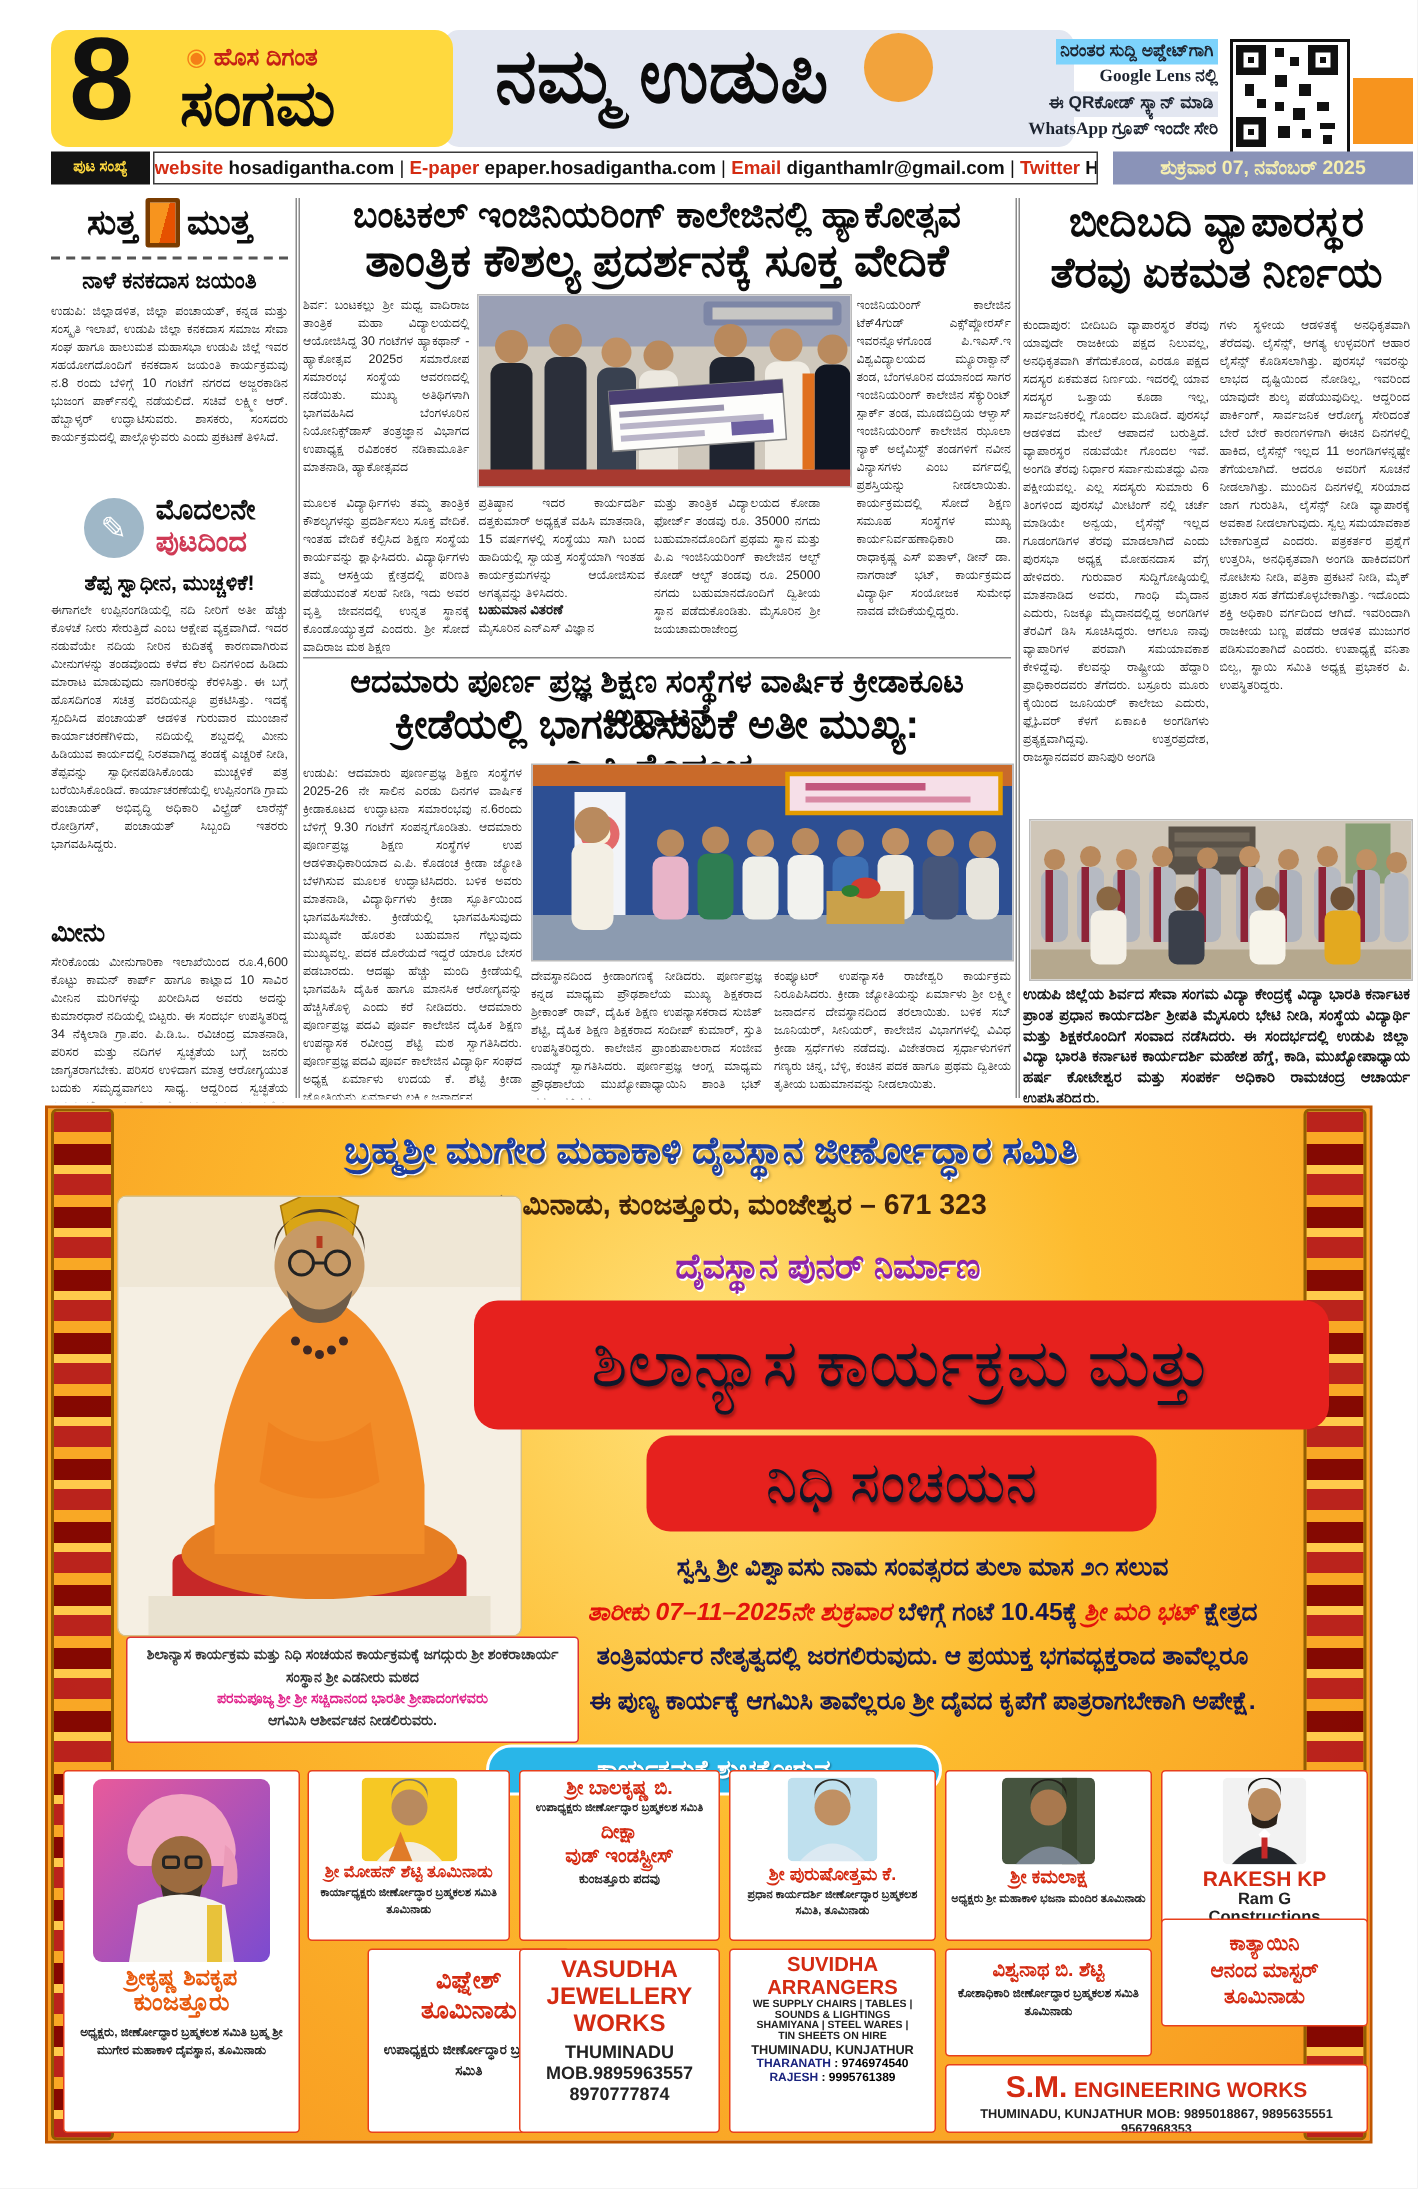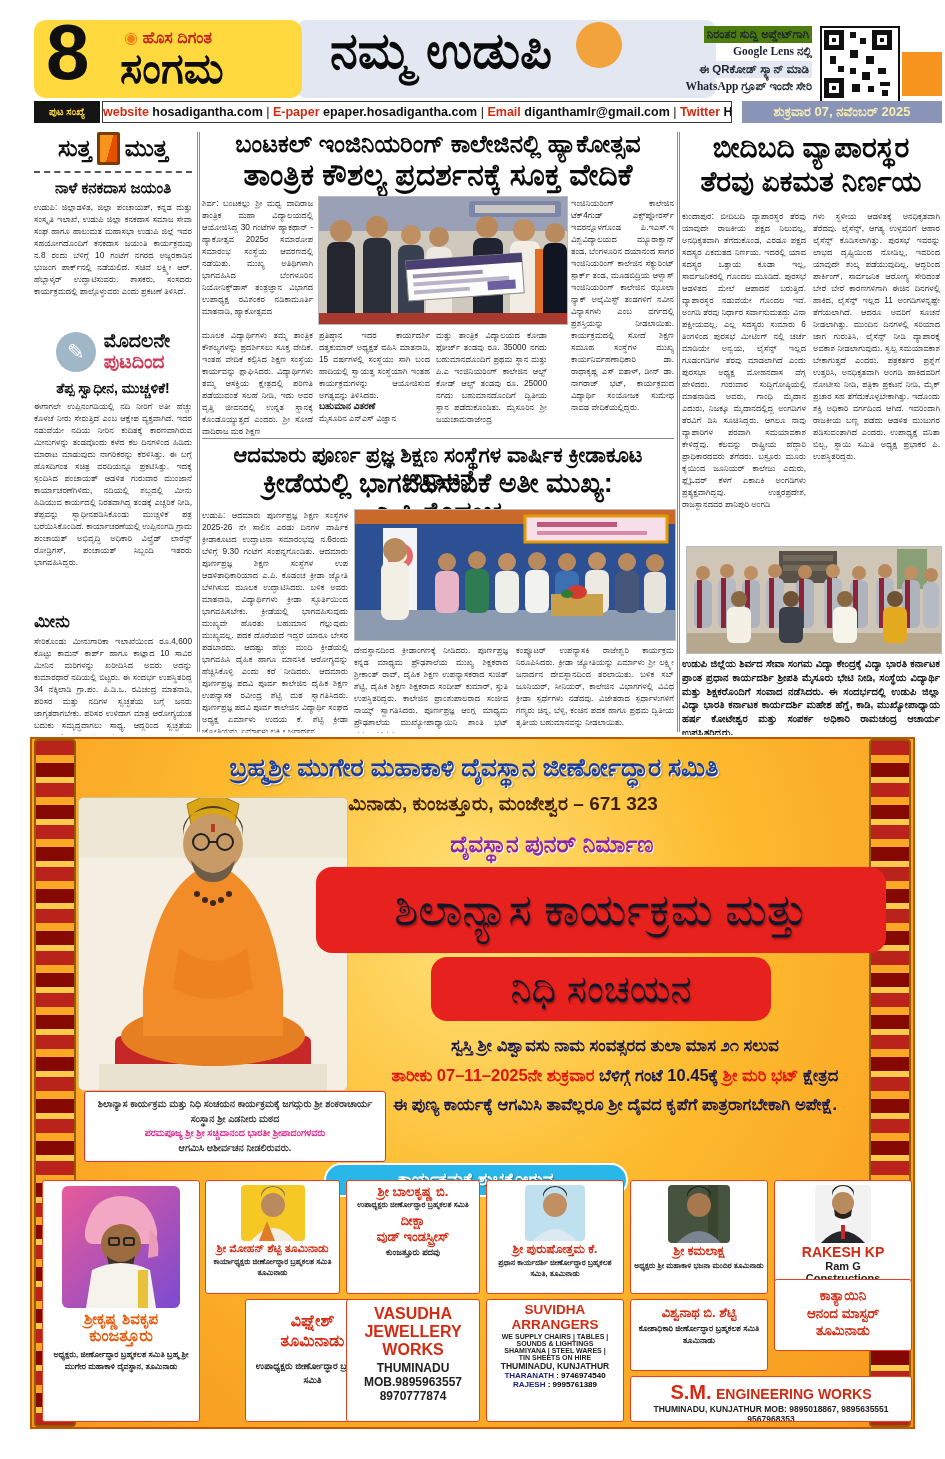--- a/index.html
+++ b/index.html
@@ -8,41 +8,41 @@
   .p{font-size:8.3px;line-height:1.45;text-align:justify;color:#1b1b1b;overflow:hidden;}
   .hd{font-weight:bold;color:#0c0c0c;text-align:center;line-height:1.08;}
   .cap{font-size:10px;font-weight:bold;line-height:1.38;text-align:justify;color:#111;overflow:hidden;}
   .vrule{border-left:1px solid #8a8a8a;border-right:1px solid #8a8a8a;width:1px;}
   .card{position:absolute;background:#fff;border:1.5px solid #e8401c;border-radius:3px;text-align:center;overflow:hidden;padding:3px 2px;box-sizing:border-box;}
   .cname{color:#d42b12;font-weight:bold;}
   .csub{color:#222;font-weight:bold;}
   .pillar{background:repeating-linear-gradient(180deg,#b71c1c 0 14px,#f9a825 14px 22px,#7f0000 22px 36px,#ffcc4d 36px 42px);border:2px solid #8d5a00;box-sizing:border-box;border-radius:4px;opacity:.95;}
   .redbox{position:absolute;background:#e6211e;border-radius:16px;color:#0f172a;font-weight:normal;text-align:center;text-shadow:1px 2px 2px rgba(0,0,0,.35);}
   .adp{font-weight:bold;color:#16164f;text-align:center;}
-  .rtx{color:#e3120b;}
+  .rtx{color:#e3120b;font-style:italic;}
 </style>
 </head>
 <body>
 
 <div id="page">
 
   <div class="abs" style="left:0;top:0;width:945px;height:130px;">
     <div class="abs" style="left:296px;top:20px;width:420px;height:78px;background:#e3e7f1;border-radius:10px;"></div>
     <div class="abs" style="left:576px;top:22px;width:46px;height:46px;border-radius:50%;background:#f2a33c;"></div>
     <div class="abs" style="left:34px;top:20px;width:268px;height:78px;background:#ffd93e;border-radius:12px;">
       <div class="abs" style="left:12px;top:-10px;font-size:78px;font-weight:900;color:#101010;line-height:1.1;">8</div>
       <div class="abs" style="left:90px;top:8px;font-size:16px;font-weight:bold;color:#c62015;">
         <span style="color:#f57f17;">◉</span>
         <span>ಹೊಸ ದಿಗಂತ</span>
       </div>
       <div class="abs" style="left:86px;top:26px;font-size:42px;font-weight:900;color:#0d0d0d;line-height:1.1;">ಸಂಗಮ</div>
     </div>
     <div class="abs" style="left:330px;top:26px;width:370px;font-size:50px;font-weight:900;color:#0b0b0b;line-height:1.0;">ನಮ್ಮ ಉಡುಪಿ</div>
     <div class="abs" style="left:600px;top:26px;width:212px;text-align:right;font-size:11.5px;font-weight:bold;color:#1d2430;line-height:1.5;">
-      <div style="background:#4d7c0f;padding:0 3px;display:inline-block;">ನಿರಂತರ ಸುದ್ದಿ ಅಪ್ಡೇಟ್‌ಗಾಗಿ</div><br>
+      <div style="background:#7dd3fc;padding:0 3px;display:inline-block;">ನಿರಂತರ ಸುದ್ದಿ ಅಪ್ಡೇಟ್‌ಗಾಗಿ</div><br>
       <div style="display:inline-block;font-family:'Liberation Serif','DejaVu Serif',serif;">Google Lens ನಲ್ಲಿ</div><br>
       <div style="background:#e3e7f1;padding:0 3px;display:inline-block;">ಈ QRಕೋಡ್ ಸ್ಕ್ಯಾನ್ ಮಾಡಿ</div><br>
       <div style="display:inline-block;font-family:'Liberation Serif','DejaVu Serif',serif;">WhatsApp ಗ್ರೂಪ್ ಇಂದೇ ಸೇರಿ</div>
     </div>
     <div class="abs" style="left:820px;top:26px;width:76px;height:76px;background:#fff;border:2px solid #111;">
       <svg width="72" height="72" viewBox="0 0 72 72">
         <rect x="2" y="2" width="20" height="20" fill="#111"></rect>
           <rect x="7" y="7" width="10" height="10" fill="#fff"></rect>
           <rect x="10" y="10" width="4" height="4" fill="#111"></rect>
         <rect x="50" y="2" width="20" height="20" fill="#111"></rect>
@@ -293,20 +293,21 @@
     </div>
 
     <div class="redbox" style="left:284px;top:128px;width:570px;height:86px;font-size:44px;line-height:86px;">ಶಿಲಾನ್ಯಾಸ ಕಾರ್ಯಕ್ರಮ ಮತ್ತು</div>
     <div class="redbox" style="left:399px;top:218px;width:340px;height:64px;font-size:38px;line-height:64px;">ನಿಧಿ ಸಂಚಯನ</div>
 
     <div class="abs" style="left:300px;top:292px;width:566px;text-align:center;line-height:1.8;">
       <div class="adp" style="font-size:16.5px;">ಸ್ವಸ್ತಿ ಶ್ರೀ ವಿಶ್ವಾವಸು ನಾಮ ಸಂವತ್ಸರದ ತುಲಾ ಮಾಸ ೨೧ ಸಲುವ</div>
       <div class="adp" style="font-size:16.5px;">
         <span class="rtx">ತಾರೀಕು 07–11–2025ನೇ ಶುಕ್ರವಾರ</span><span> ಬೆಳಿಗ್ಗೆ ಗಂಟೆ 10.45ಕ್ಕೆ </span><span class="rtx">ಶ್ರೀ ಮರಿ ಭಟ್</span><span> ಕ್ಷೇತ್ರದ</span>
       </div>
+      <div class="adp" style="font-size:16.5px;">ತಂತ್ರಿವರ್ಯರ ನೇತೃತ್ವದಲ್ಲಿ ಜರಗಲಿರುವುದು. ಆ ಪ್ರಯುಕ್ತ ಭಗವದ್ಭಕ್ತರಾದ ತಾವೆಲ್ಲರೂ</div>
       <div class="adp" style="font-size:16.5px;">ಈ ಪುಣ್ಯ ಕಾರ್ಯಕ್ಕೆ ಆಗಮಿಸಿ ತಾವೆಲ್ಲರೂ ಶ್ರೀ ದೈವದ ಕೃಪೆಗೆ ಪಾತ್ರರಾಗಬೇಕಾಗಿ ಅಪೇಕ್ಷೆ.</div>
     </div>
 
     <div class="abs" style="left:52px;top:352px;width:302px;background:#fff;border:1px solid #d33;border-radius:3px;padding:5px 7px;text-align:center;font-size:9.5px;font-weight:bold;color:#333;line-height:1.55;box-sizing:border-box;">
       <span>ಶಿಲಾನ್ಯಾಸ ಕಾರ್ಯಕ್ರಮ ಮತ್ತು ನಿಧಿ ಸಂಚಯನ ಕಾರ್ಯಕ್ರಮಕ್ಕೆ ಜಗದ್ಗುರು ಶ್ರೀ ಶಂಕರಾಚಾರ್ಯ ಸಂಸ್ಥಾನ ಶ್ರೀ ಎಡನೀರು ಮಠದ</span>
       <span style="color:#e0218a;display:block;">ಪರಮಪೂಜ್ಯ ಶ್ರೀ ಶ್ರೀ ಸಚ್ಚಿದಾನಂದ ಭಾರತೀ ಶ್ರೀಪಾದಂಗಳವರು</span>
       <span>ಆಗಮಿಸಿ ಆಶೀರ್ವಚನ ನೀಡಲಿರುವರು.</span>
     </div>
 
     <div class="abs" style="left:292px;top:424px;width:300px;background:#29b6e8;border:2px solid #fff;border-radius:20px;color:#fff;font-size:17px;font-weight:900;text-align:center;padding:5px 0;text-shadow:1px 1px 1px rgba(0,0,0,.3);">ಕಾರ್ಯಕ್ರಮಕ್ಕೆ ಶುಭಕೋರುವ</div>

